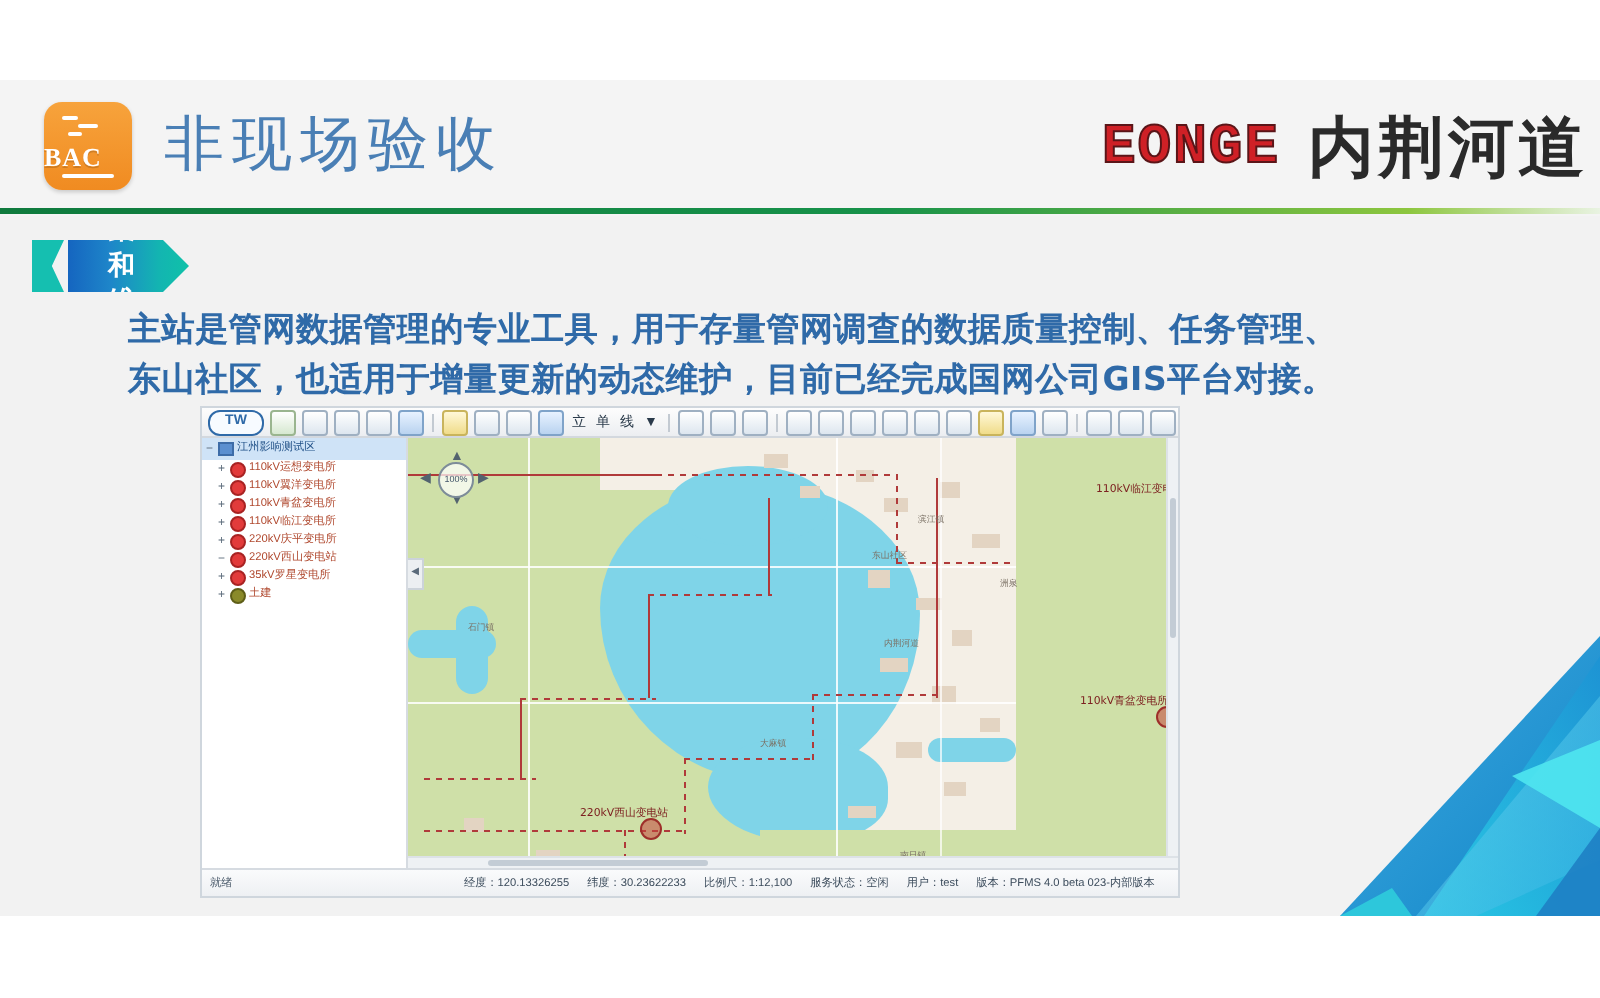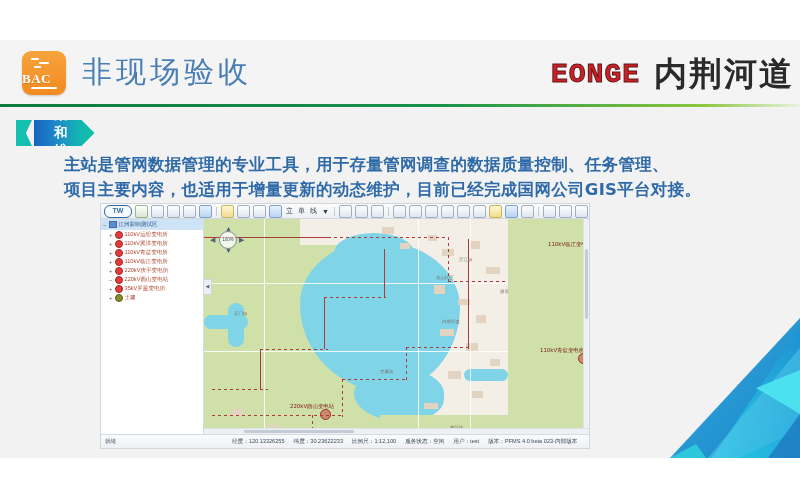--- a/index.html
+++ b/index.html
@@ -231,21 +231,21 @@
 
   <div class="ribbon-wrap">
     <div class="ribbon-tail"></div>
     <div class="ribbon">
       <span class="ribbon-label">电缆数据采集和维护管理主站</span>
     </div>
   </div>
 
   <div class="para">
     <span class="l1">主站是管网数据管理的专业工具，用于存量管网调查的数据质量控制、任务管理、</span>
-    <span class="l2">项目主要内容，也适用于增量更新的动态维护，目前已经完成国网公司GIS平台对接。</span>
+    <span class="l2">东山社区，也适用于增量更新的动态维护，目前已经完成国网公司GIS平台对接。</span>
   </div>
 
   <div class="app">
 
     <div class="app-toolbar">
       <div class="tw-logo">TW</div>
       <div class="tb-ico g"></div>
       <div class="tb-ico"></div>
       <div class="tb-ico"></div>
       <div class="tb-ico"></div>

